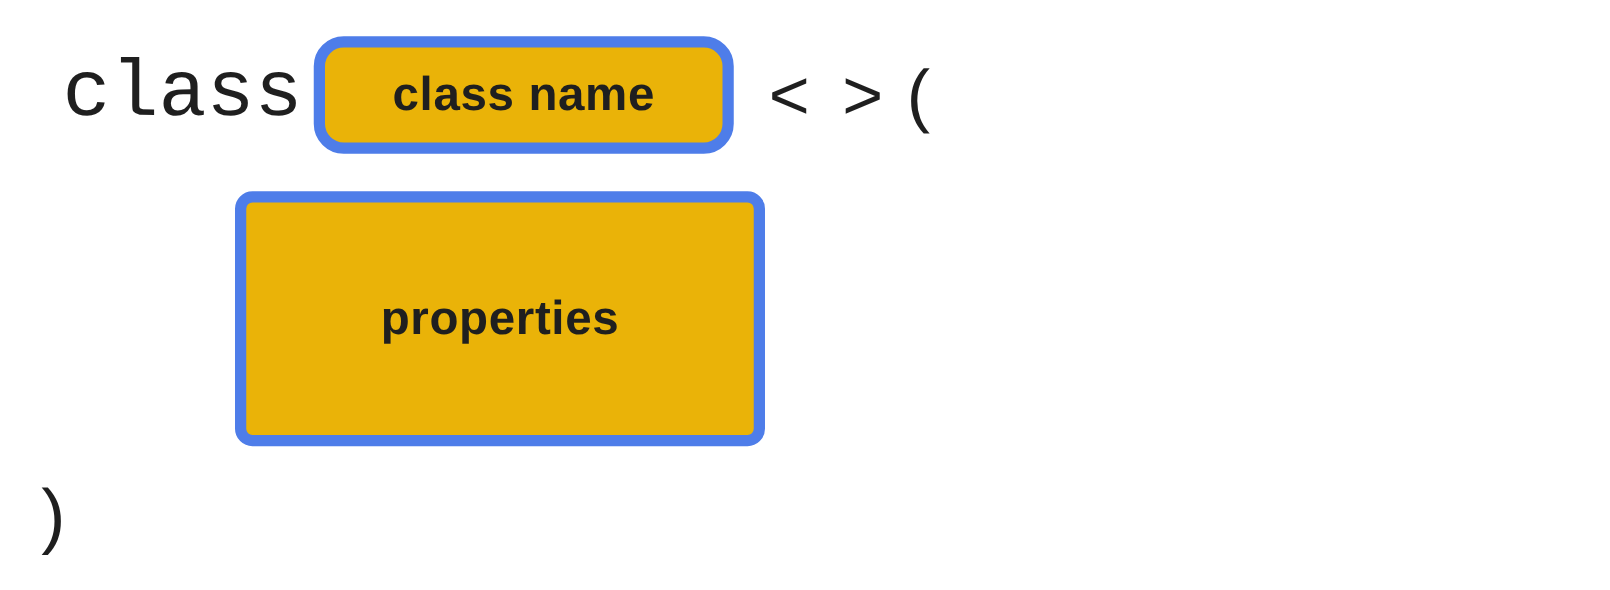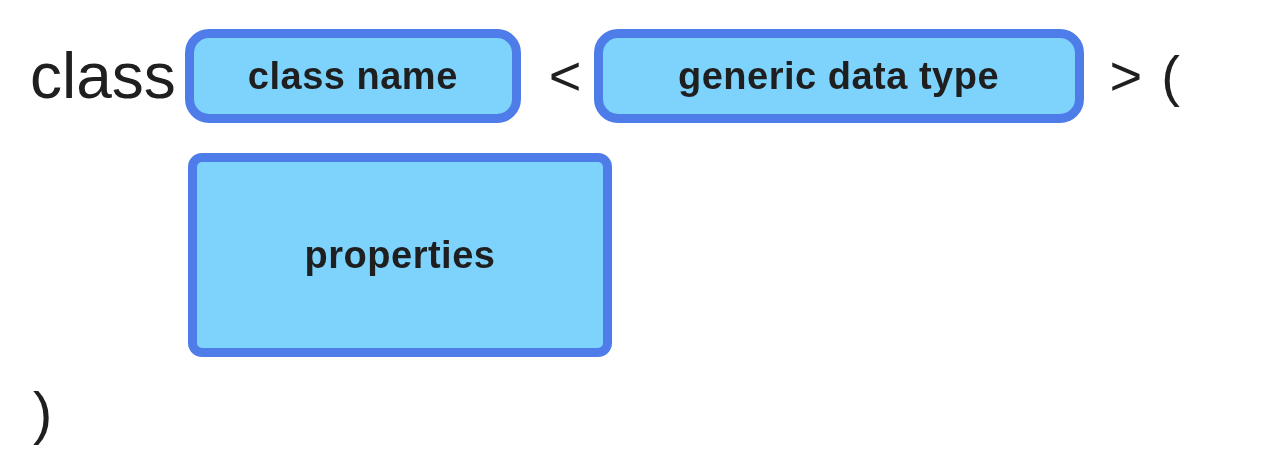--- a/index.html
+++ b/index.html
@@ -19,32 +19,33 @@
   
   .row1 {
     position: absolute;
     left: 30px;
     top: 29px;
     height: 94px;
     display: flex;
     align-items: center;
   }
   .kw {
-    font-family: Liberation Sans, sans-serif;
+    font-family: Liberation Mono, monospace;
     font-size: 64px;
     line-height: 1;
     white-space: pre;
+    margin-left: 20px;
   }
   .box {
     box-sizing: border-box;
     border: 9px solid #4e7de9;
     display: flex;
     align-items: center;
     justify-content: center;
-    background: #7dd3fc;
+    background: #eab308;
   }
   .box-round-sm { border-radius: 24px; }
   .box-round-lg { border-radius: 14px; }
   .box1 { width: 336px; height: 94px; margin-left: 9px; }
   .box2 { width: 490px; height: 94px; margin-left: 12px; }
   .label {
     font-weight: bold;
     font-size: 38px;
     letter-spacing: 0.5px;
     white-space: nowrap;
@@ -81,23 +82,20 @@
 
   <div class="row1">
     <span class="kw">class</span>
 
     <div class="box box-round-sm box1">
       <span class="label">class name</span>
     </div>
 
     <span class="sym sym-lt">&lt;</span>
 
-    <div class="box box-round-sm box2">
-      <span class="label">generic data type</span>
-    </div>
 
     <span class="sym sym-gt">&gt;</span>
 
     <span class="sym sym-open">(</span>
   </div>
 
   <div class="box box-round-lg props-box">
     <span class="label">properties</span>
   </div>
 

